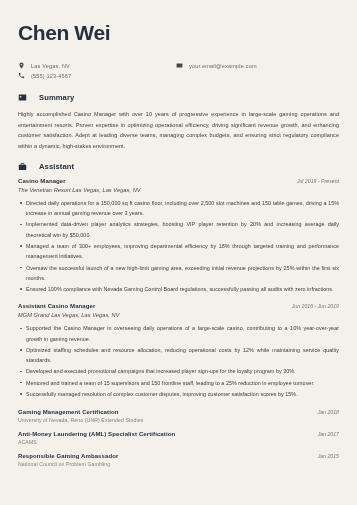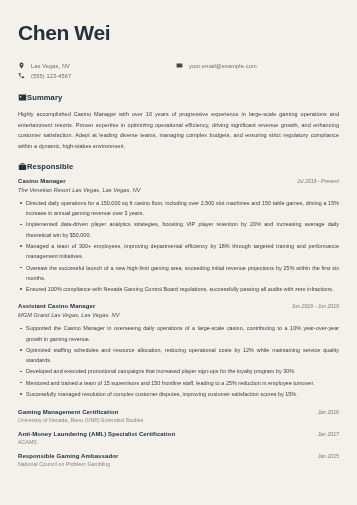--- a/index.html
+++ b/index.html
@@ -59,21 +59,21 @@
     color: #4a4844;
   }
   .contact-row .ico svg { display: block; }
   .contact-text { white-space: nowrap; }
 
   
   .section { margin-bottom: 10px; }
   .sec-head {
     display: flex;
     align-items: center;
-    gap: 0;
+    gap: 12px;
     margin-bottom: 7px;
   }
   .sec-head .ico {
     width: 9px;
     height: 9px;
     flex: 0 0 9px;
     display: inline-flex;
     align-items: center;
     justify-content: center;
     color: #26323d;
@@ -228,21 +228,21 @@
     <p class="summary-text">Highly accomplished Casino Manager with over 10 years of progressive experience in large-scale gaming operations and entertainment resorts. Proven expertise in optimizing operational efficiency, driving significant revenue growth, and enhancing customer satisfaction. Adept at leading diverse teams, managing complex budgets, and ensuring strict regulatory compliance within a dynamic, high-stakes environment.</p>
   </div>
 
   <div class="section">
     <div class="sec-head">
       <span class="ico">
         <svg viewBox="0 0 24 24" width="9" height="9" fill="currentColor">
           <path d="M9 3h6c1.1 0 2 .9 2 2v2h3c1.1 0 2 .9 2 2v10c0 1.1-.9 2-2 2H4c-1.1 0-2-.9-2-2V9c0-1.1.9-2 2-2h3V5c0-1.1.9-2 2-2zm0 4h6V5H9v2z"></path>
         </svg>
       </span>
-      <span class="sec-title">Responsible</span>
+      <span class="sec-title">Assistant</span>
     </div>
 
     <div class="job">
       <div class="job-top">
         <span class="job-title">Casino Manager</span>
         <span class="job-dates">Jul 2019 - Present</span>
       </div>
       <div class="job-org">The Venetian Resort Las Vegas, Las Vegas, NV</div>
       <ul class="bullets">
         <li>Directed daily operations for a 150,000 sq ft casino floor, including over 2,500 slot machines and 150 table games, driving a 15% increase in annual gaming revenue over 3 years.</li>

